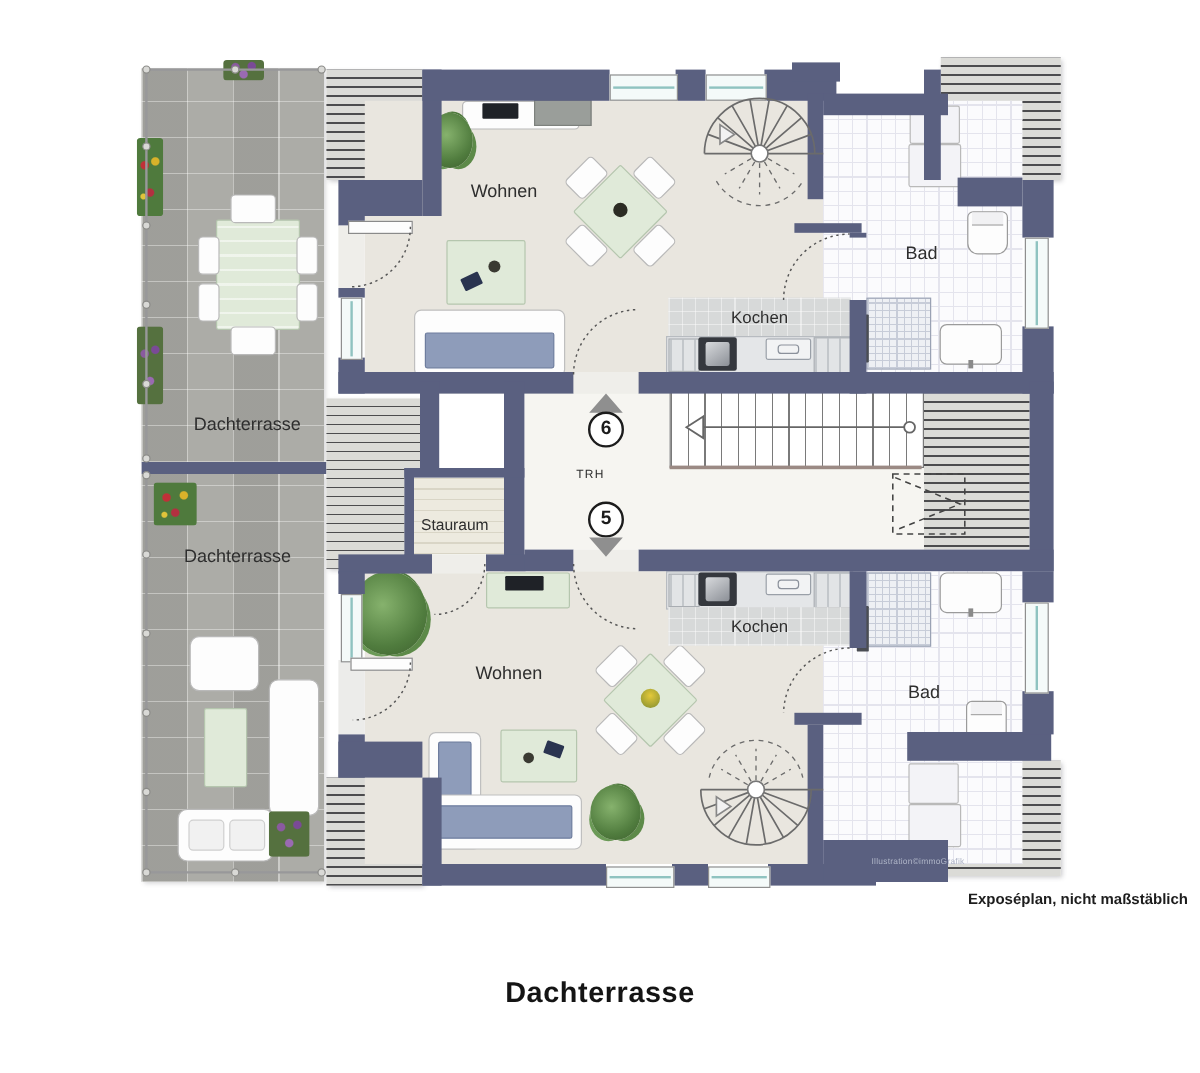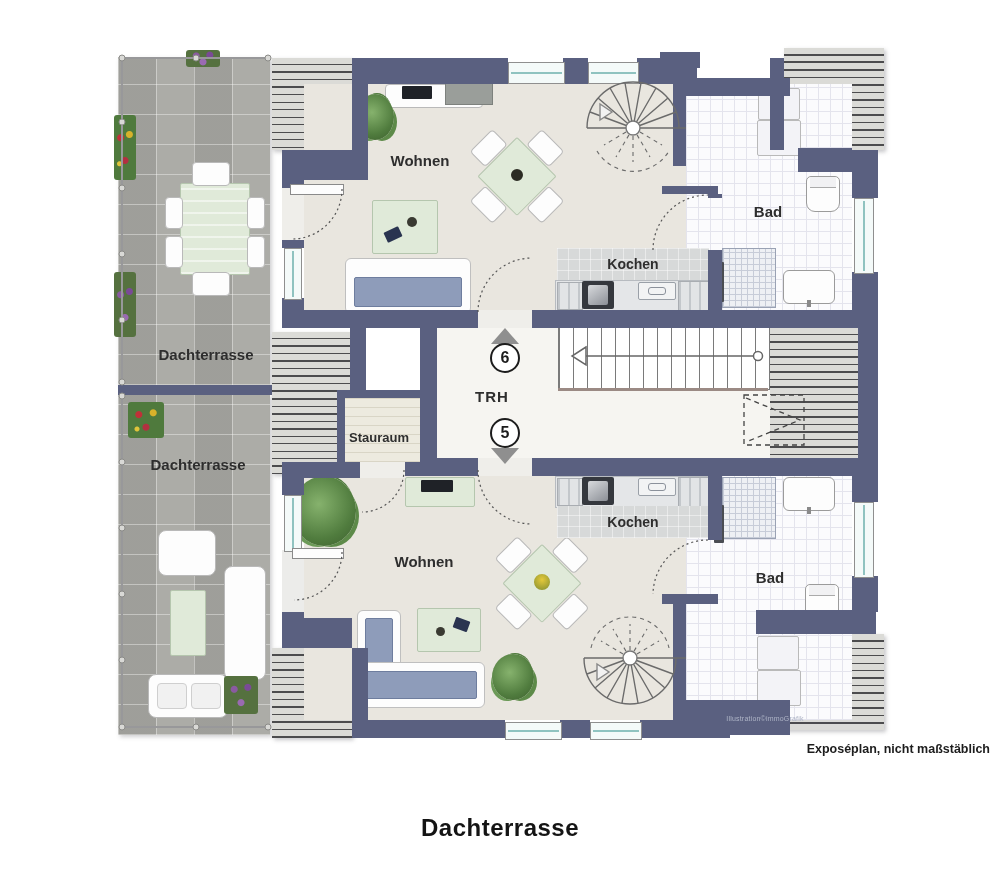--- a/index.html
+++ b/index.html
@@ -69,21 +69,21 @@
          radial-gradient(circle at 50% 70%,#b23040 3px,transparent 4px),
          radial-gradient(circle at 25% 75%,#e0c43a 2px,transparent 3px),#4f7a3d;}
   .f-purple{background:radial-gradient(circle at 30% 35%,#8a5aa0 3px,transparent 4px),
          radial-gradient(circle at 70% 30%,#7a4a96 3px,transparent 4px),
          radial-gradient(circle at 50% 70%,#9a6ab2 3px,transparent 4px),#55713f;}
   
   .stair{position:absolute;background:#ffffff;border:1px solid #7a7a7a;
     background-image:repeating-linear-gradient(90deg,#7a7a7a 0 1px,transparent 1px 14px);}
   .stairshadow{position:absolute;background:#9b8a84;}
   
-  .label{position:absolute;transform:translate(-50%,-50%);font-weight:bold;color:#2e2e2e;white-space:nowrap;}
+  .label{position:absolute;transform:translate(-50%,-50%);font-weight:normal;color:#2e2e2e;white-space:nowrap;}
   .badge{position:absolute;transform:translate(-50%,-50%);width:26px;height:26px;border:2px solid #1c1c1c;
     border-radius:50%;background:#fff;display:flex;align-items:center;justify-content:center;
     font-weight:bold;font-size:16px;color:#1c1c1c;}
   .tri-up{position:absolute;width:0;height:0;border-left:14px solid transparent;border-right:14px solid transparent;
     border-bottom:16px solid #8f8f8f;}
   .tri-down{position:absolute;width:0;height:0;border-left:14px solid transparent;border-right:14px solid transparent;
     border-top:16px solid #8f8f8f;}
   .credit{position:absolute;font-size:7px;color:#aeb4c6;letter-spacing:.2px;}
   .disclaimer{position:absolute;font-size:12.5px;font-weight:bold;color:#1d1d1d;text-align:right;}
   .title{position:absolute;left:500px;top:828px;transform:translate(-50%,-50%);
@@ -345,21 +345,21 @@
       <path d="M342 552 A48 48 0 0 1 294 600"></path>
     </g>
   </svg>
 
   <div class="label" style="left:420px;top:160px;font-size:15px;">Wohnen</div>
   <div class="label" style="left:633px;top:264px;font-size:14px;">Kochen</div>
   <div class="label" style="left:768px;top:211px;font-size:15px;">Bad</div>
   <div class="label" style="left:206px;top:354px;font-size:15px;">Dachterrasse</div>
   <div class="label" style="left:198px;top:464px;font-size:15px;">Dachterrasse</div>
   <div class="label" style="left:379px;top:437px;font-size:13px;">Stauraum</div>
-  <div class="label" style="left:492px;top:396px;font-size:15px;letter-spacing:1px;">TRH</div>
+  <div class="label" style="left:492px;top:396px;font-size:10px;letter-spacing:1px;">TRH</div>
   <div class="label" style="left:424px;top:561px;font-size:15px;">Wohnen</div>
   <div class="label" style="left:633px;top:522px;font-size:14px;">Kochen</div>
   <div class="label" style="left:770px;top:577px;font-size:15px;">Bad</div>
 
   <div class="tri-up" style="left:491px;top:328px;"></div>
   <div class="badge" style="left:505px;top:358px;">6</div>
   <div class="badge" style="left:505px;top:433px;">5</div>
   <div class="tri-down" style="left:491px;top:448px;"></div>
 
   <div class="credit" style="left:720px;top:715px;width:90px;text-align:center;">Illustration©immoGrafik</div>

